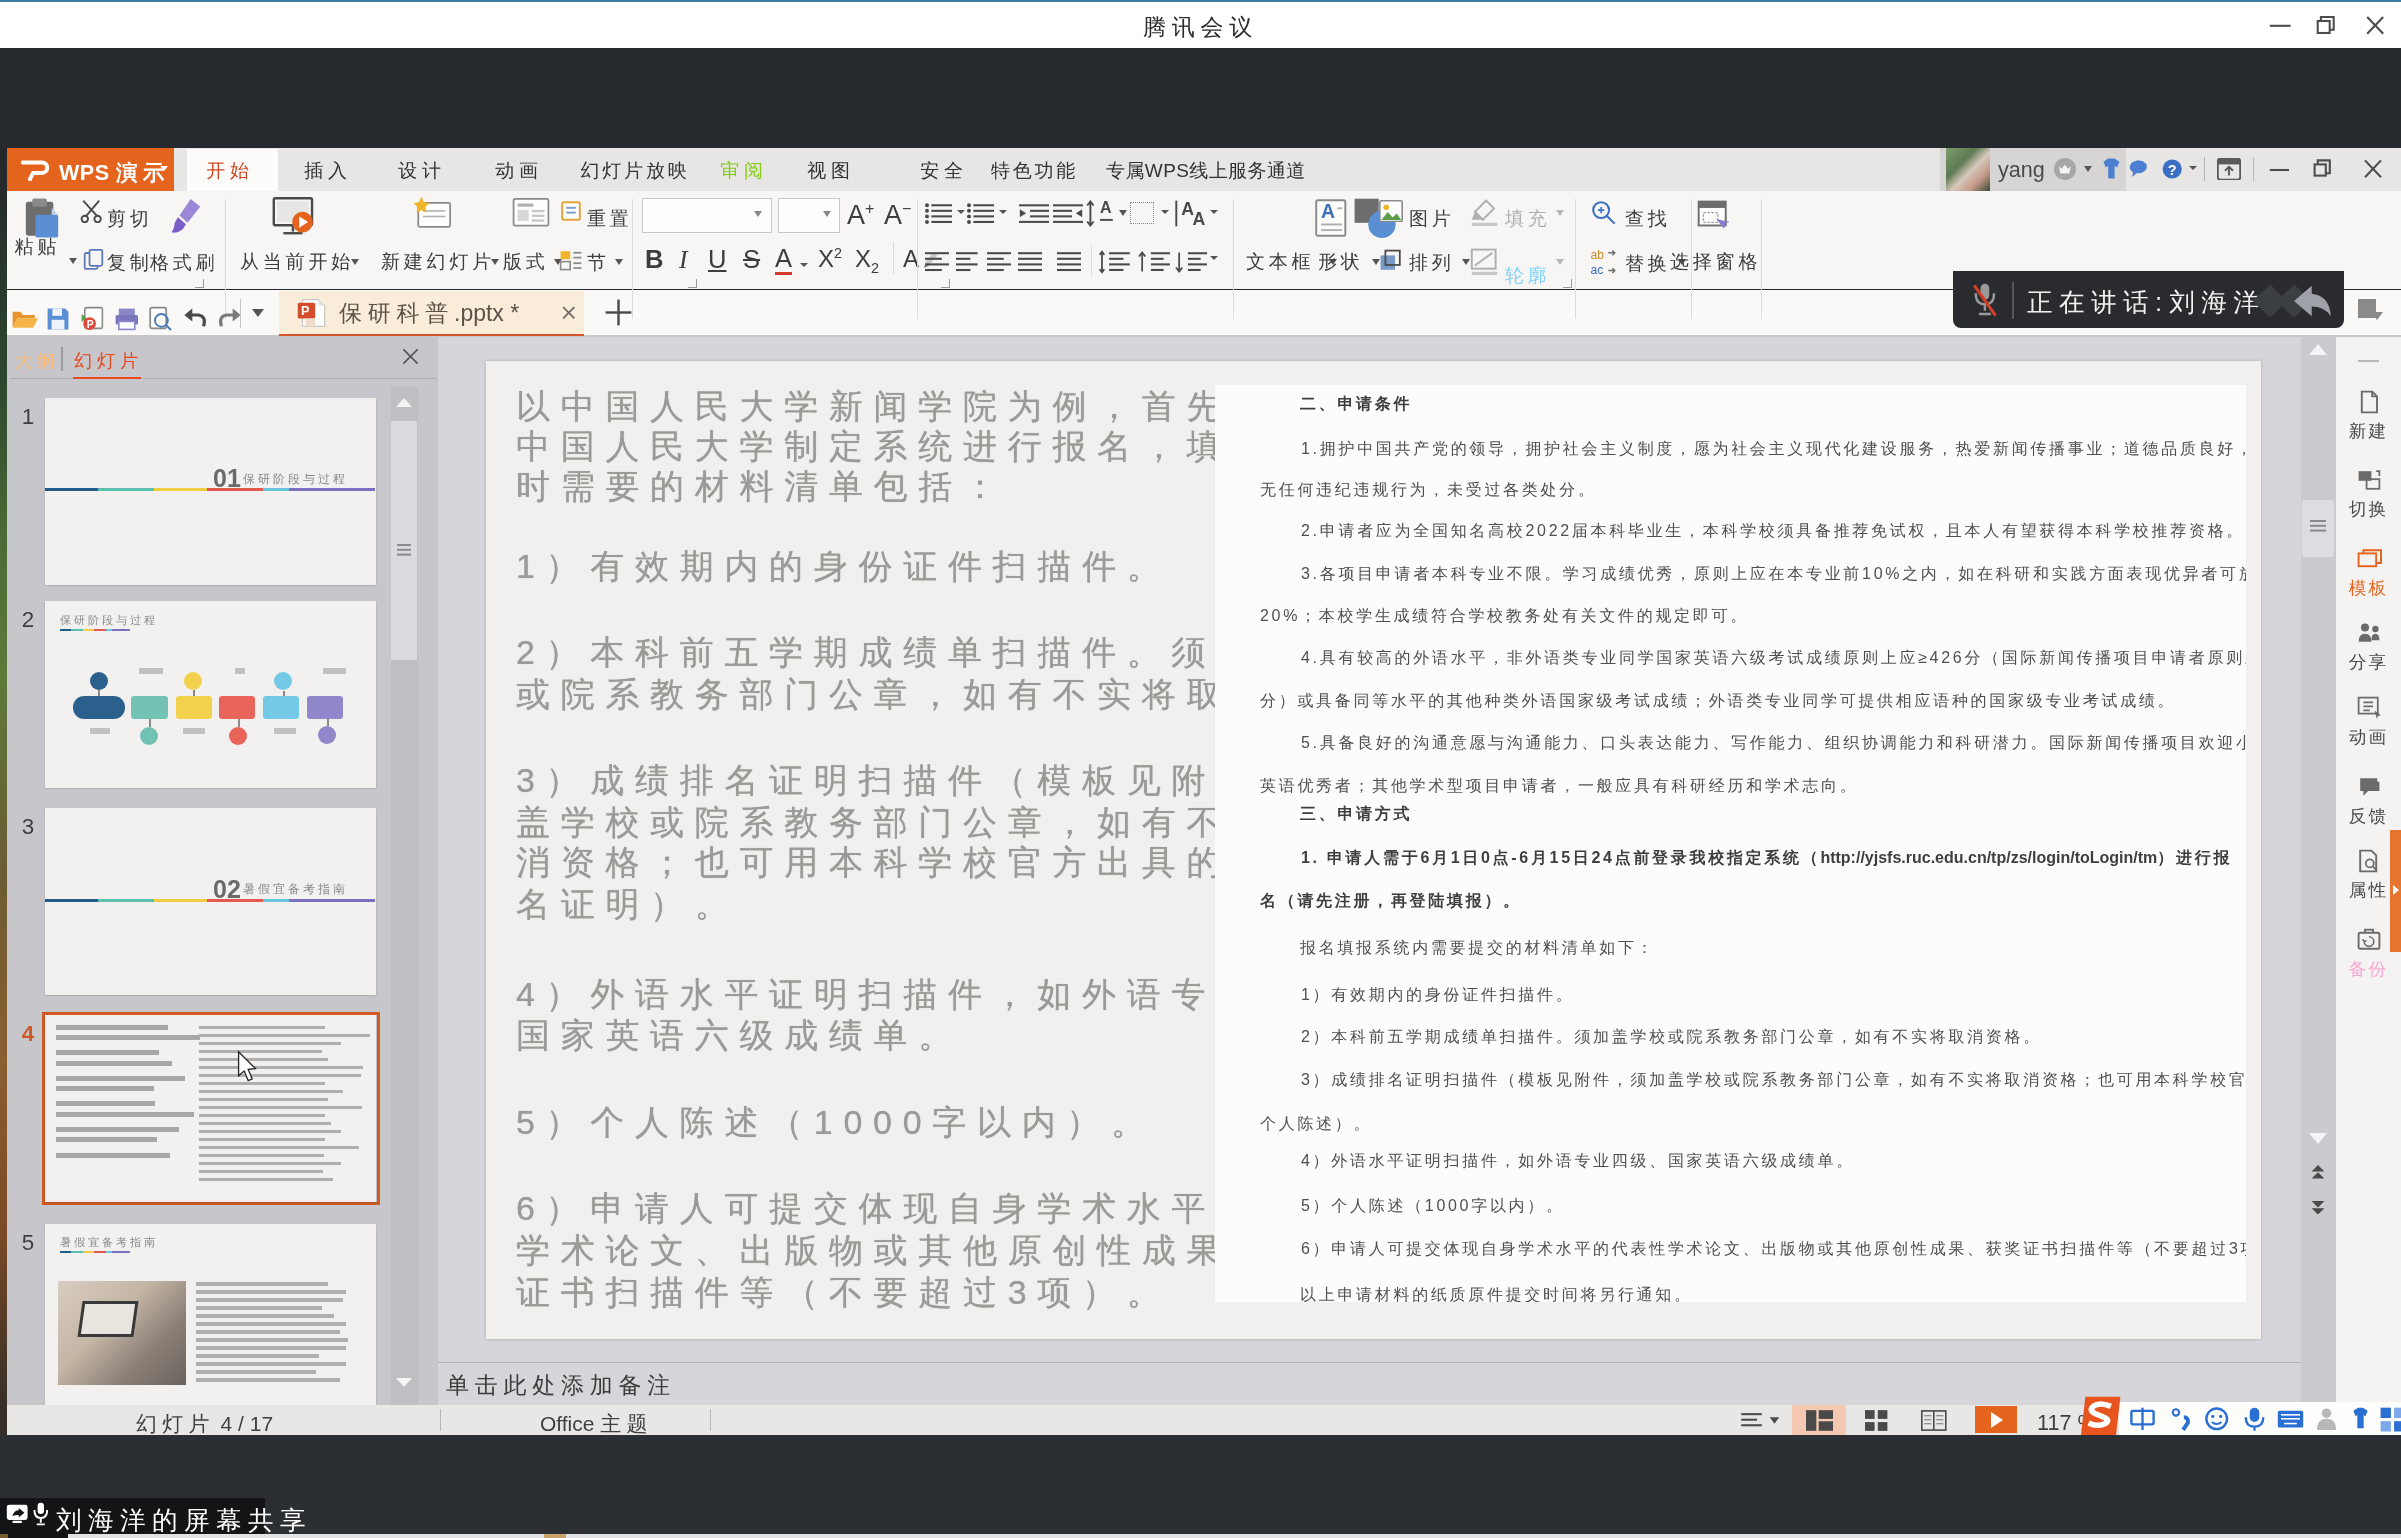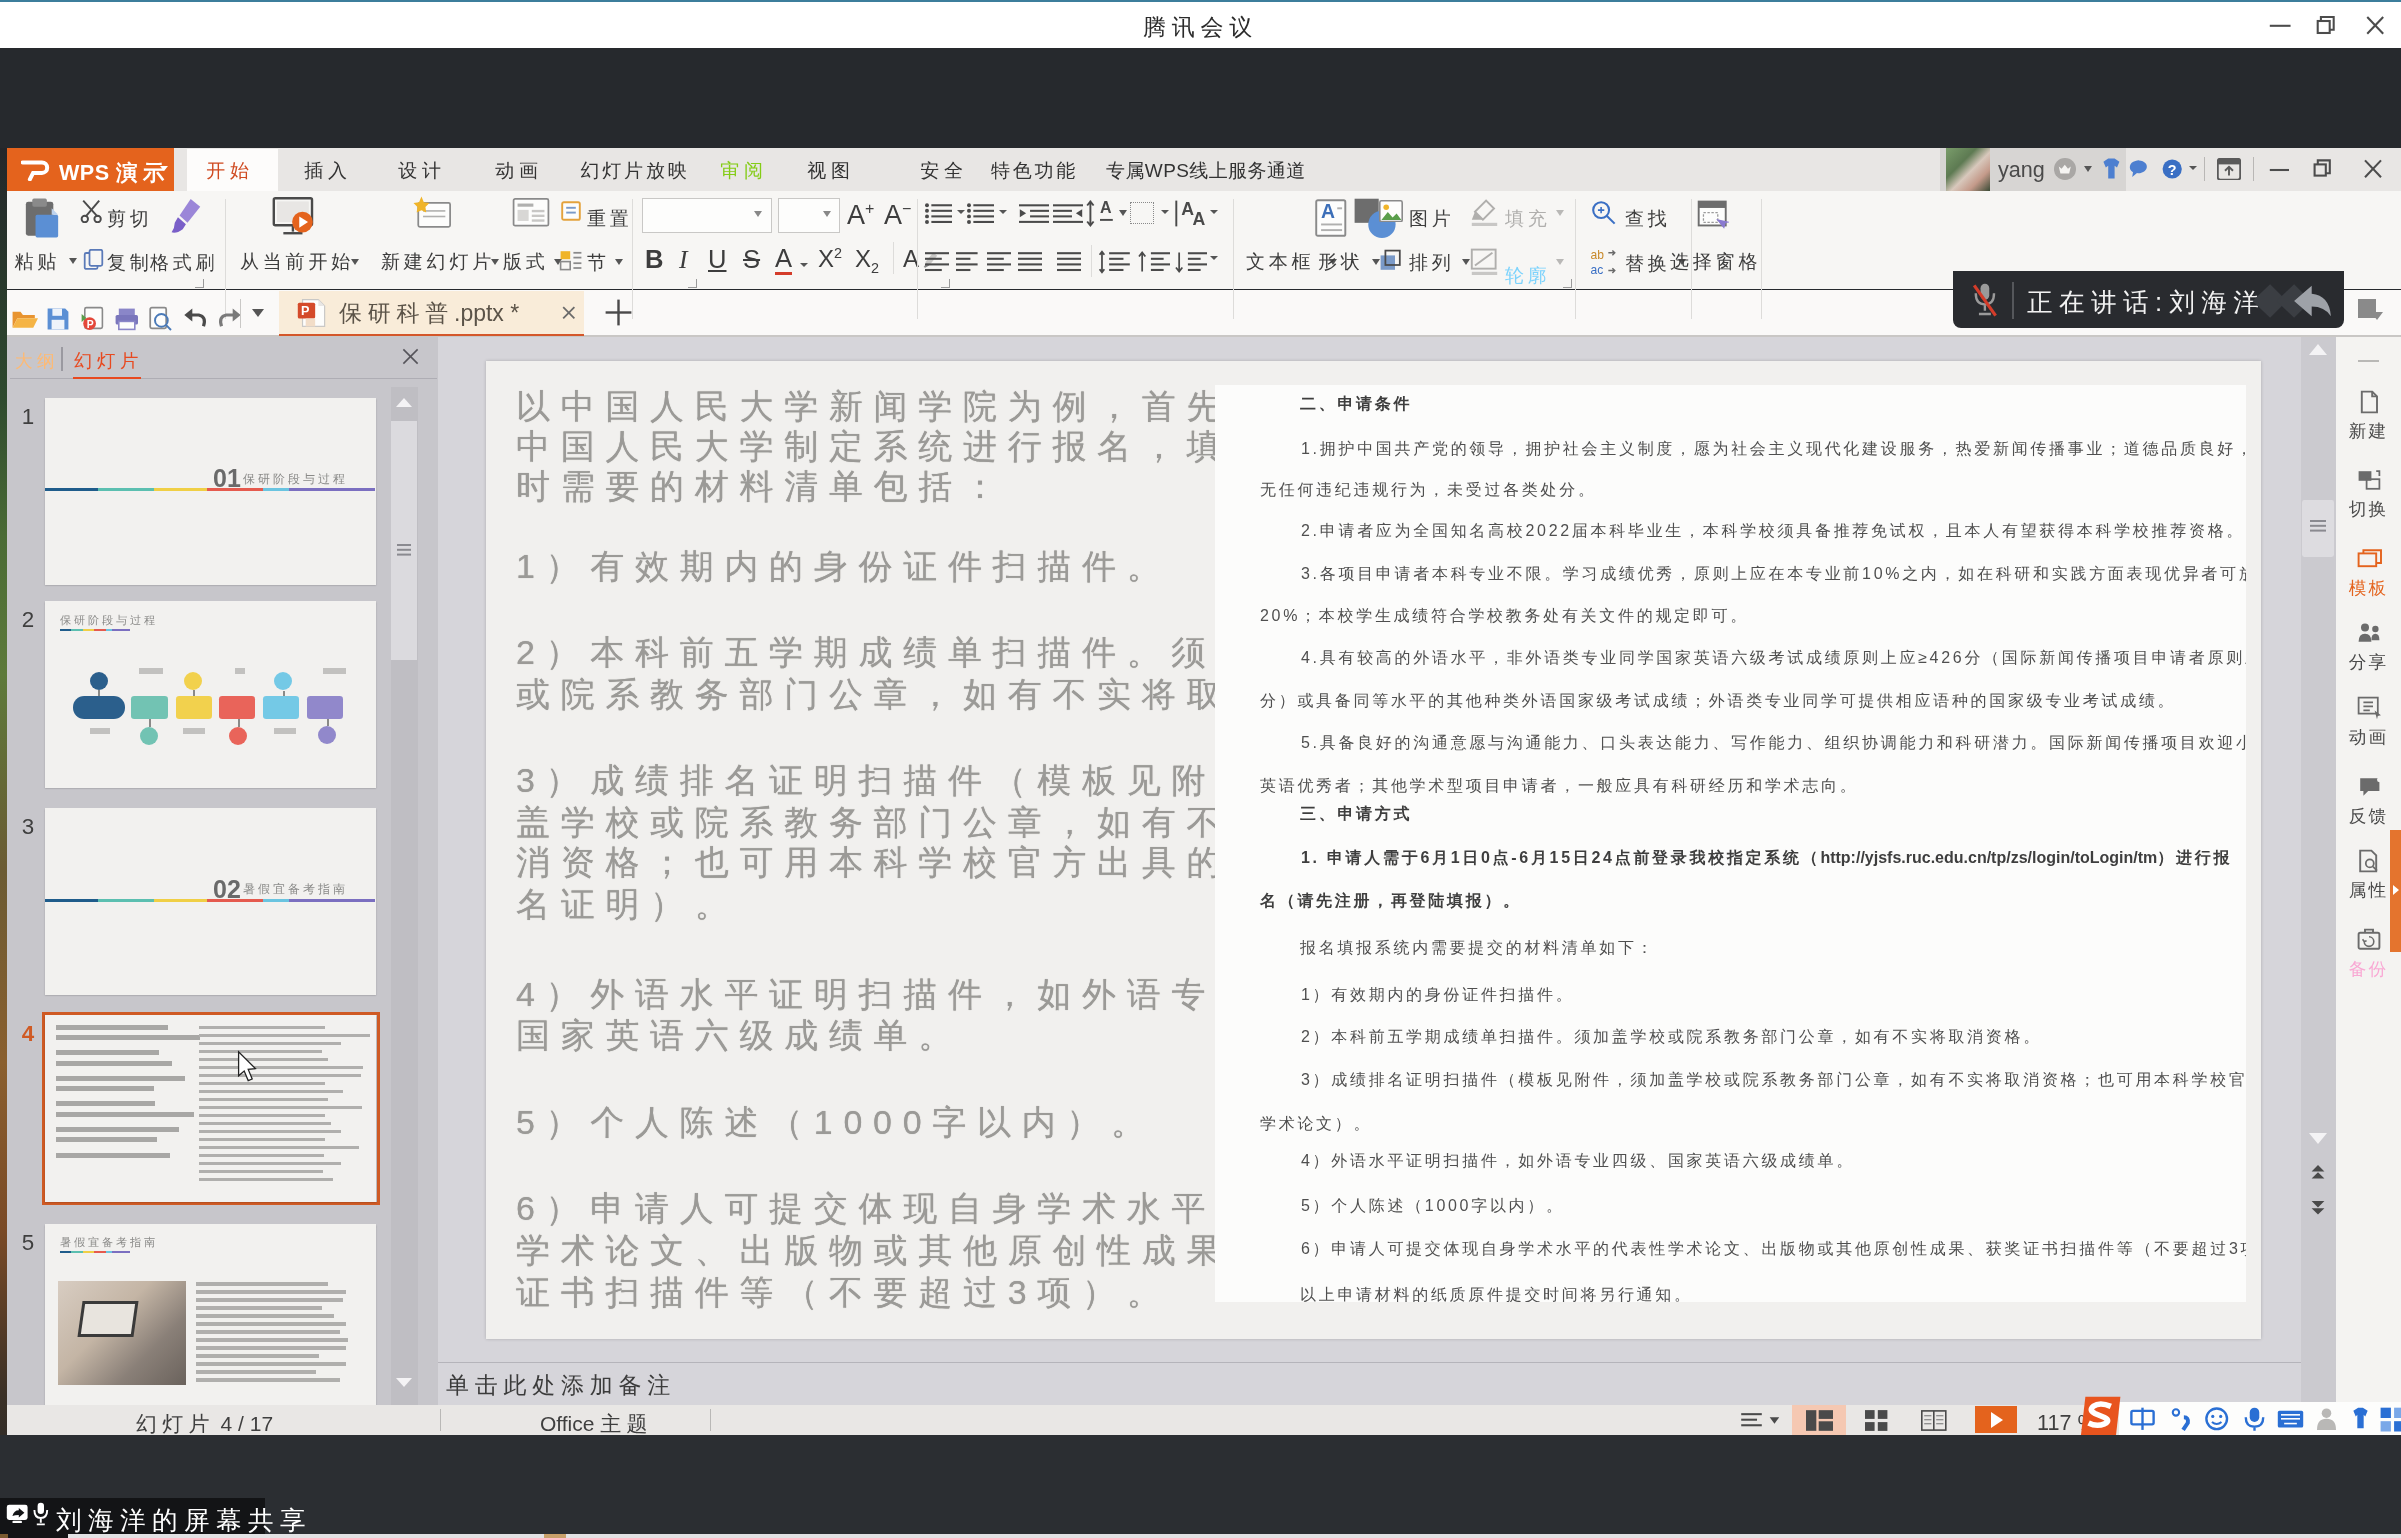--- a/index.html
+++ b/index.html
@@ -81,21 +81,21 @@
   </svg>
 <div class="abs" style="left:7.2px;top:191px;width:2394px;height:98px;background:#f7f6f4"></div>
 <div class="abs" style="left:7.2px;top:290px;width:2394px;height:47px;background:#faf9f8"></div>
 <div class="abs" style="left:7.2px;top:335px;width:2394px;height:1.6px;background:#c9c7c5"></div>
 <svg class="abs" style="left:21px;top:197px" width="42" height="42" viewBox="0 0 52 52">
 <rect x="6" y="6" width="34" height="42" rx="3" fill="#6d6d6d"></rect>
 <rect x="14" y="2" width="18" height="10" rx="2" fill="#8a8a8a"></rect>
 <rect x="18" y="22" width="28" height="28" rx="2" fill="#5b8fd4"></rect>
 <path d="M38 22 h8 l-8 -8 Z" fill="#bcd2ee"></path>
   </svg>
-<div class="rlab" style="left:14.4px;top:249px">粘贴</div>
+<div class="rlab" style="left:14.4px;top:234px">粘贴</div>
 <div class="abs car" style="left:69px;top:258px"></div>
 <svg class="abs" style="left:80px;top:199px" width="24" height="24" viewBox="0 0 30 30">
 <g stroke="#4a4a4a" stroke-width="2.4" fill="none">
 <line x1="4" y1="2" x2="22" y2="22"></line>
       <line x1="24" y1="2" x2="7" y2="22"></line>
 <circle cx="6" cy="25" r="4"></circle>
       <circle cx="22" cy="25" r="4"></circle>
     </g>
   </svg>
 <div class="rlab" style="left:107px;top:206px">剪切</div>
@@ -588,21 +588,21 @@
 <div class="dl" style="left:45px;top:306px">分）或具备同等水平的其他种类外语国家级考试成绩；外语类专业同学可提供相应语种的国家级专业考试成绩。</div>
 <div class="dl" style="left:86px;top:348px">5.具备良好的沟通意愿与沟通能力、口头表达能力、写作能力、组织协调能力和科研潜力。国际新闻传播项目欢迎小语种专业且</div>
 <div class="dl" style="left:45px;top:391px">英语优秀者；其他学术型项目申请者，一般应具有科研经历和学术志向。</div>
 <div class="dl b" style="left:85px;top:419px">三、申请方式</div>
 <div class="dl b" style="left:86px;top:463px">1. 申请人需于6月1日0点-6月15日24点前登录我校指定系统（<span style="letter-spacing:0">ht<span></span>tp://yjsfs.ruc.edu.cn/tp/zs/login/toLogin/tm</span>）进行报</div>
 <div class="dl b" style="left:45px;top:506px">名（请先注册，再登陆填报）。</div>
 <div class="dl" style="left:85px;top:553px">报名填报系统内需要提交的材料清单如下：</div>
 <div class="dl" style="left:86px;top:600px">1）有效期内的身份证件扫描件。</div>
 <div class="dl" style="left:86px;top:642px">2）本科前五学期成绩单扫描件。须加盖学校或院系教务部门公章，如有不实将取消资格。</div>
 <div class="dl" style="left:86px;top:685px">3）成绩排名证明扫描件（模板见附件，须加盖学校或院系教务部门公章，如有不实将取消资格；也可用本科学校官方出具的成</div>
-<div class="dl" style="left:45px;top:729px">学术论文）。</div>
+<div class="dl" style="left:45px;top:729px">个人陈述）。</div>
 <div class="dl" style="left:86px;top:766px">4）外语水平证明扫描件，如外语专业四级、国家英语六级成绩单。</div>
 <div class="dl" style="left:86px;top:811px">5）个人陈述（1000字以内）。</div>
 <div class="dl" style="left:86px;top:854px">6）申请人可提交体现自身学术水平的代表性学术论文、出版物或其他原创性成果、获奖证书扫描件等（不要超过3项）。</div>
 <div class="dl" style="left:85px;top:900px">以上申请材料的纸质原件提交时间将另行通知。</div>
 </div>
 <div class="abs" style="left:2301px;top:337px;width:35px;height:1068px;background:#cbcacf"></div>
 <div class="abs" style="left:2309px;top:344px;width:0;height:0;border-left:9.6px solid transparent;border-right:9.6px solid transparent;border-bottom:11.2px solid #f4f3f5"></div>
 <div class="abs" style="left:2302px;top:500px;width:32px;height:57px;background:#dddce0;border-radius:2.4px"></div>
 <div class="abs" style="left:2310px;top:520px;width:16px;height:1.6px;background:#8a8a90;box-shadow:0 4.8px #8a8a90,0 9.6px #8a8a90"></div>
 <div class="abs" style="left:2309px;top:1133px;width:0;height:0;border-left:9.6px solid transparent;border-right:9.6px solid transparent;border-top:11.2px solid #f4f3f5"></div>

